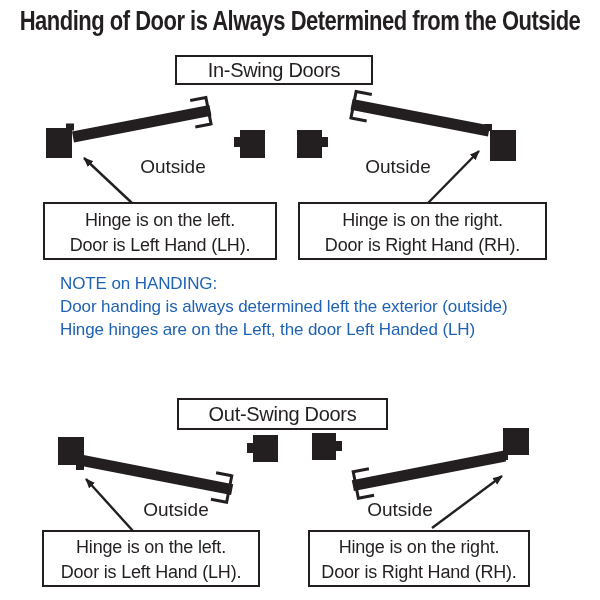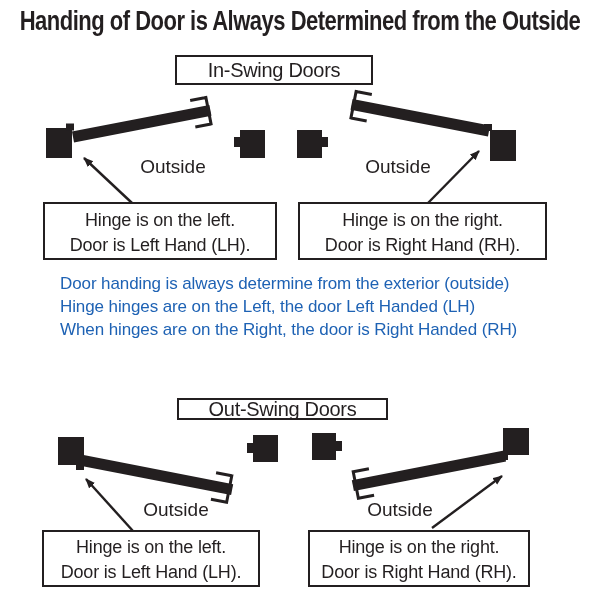--- a/index.html
+++ b/index.html
@@ -24,21 +24,21 @@
     white-space:nowrap;
   }
   .label-box{
     position:absolute;
     border:2px solid var(--ink,#231f20);
     display:flex;align-items:center;justify-content:center;
     font-size:20px;letter-spacing:-0.3px;
     background:#fff;box-sizing:border-box;
   }
   .label-box.in-swing{left:175px;top:55px;width:198px;height:30px;}
-  .label-box.out-swing{left:177px;top:398px;width:211px;height:22px;}
+  .label-box.out-swing{left:177px;top:398px;width:211px;height:32px;}
   .diagram-svg{position:absolute;left:0;display:block;color:var(--ink,#231f20);}
   .svg-top{top:85px;}
   .svg-bottom{top:420px;}
   .outside-text{
     font-family:"Liberation Sans",sans-serif;
     font-size:19px;fill:var(--ink,#231f20);
   }
   .caption-box{
     position:absolute;
     border:2px solid var(--ink,#231f20);
@@ -109,23 +109,23 @@
   <div class="caption-box tl">
     <div>Hinge is on the left.</div>
     <div>Door is Left Hand (LH).</div>
   </div>
   <div class="caption-box tr">
     <div>Hinge is on the right.</div>
     <div>Door is Right Hand (RH).</div>
   </div>
 
   <div class="note">
-    <div>Door handing is always determine from the exterior (outside)</div>
+    <div>NOTE on HANDING:</div>
+    <div>Door handing is always determined left the exterior (outside)</div>
     <div>Hinge hinges are on the Left, the door Left Handed (LH)</div>
-    <div>When hinges are on the Right, the door is Right Handed (RH)</div>
   </div>
 
   <div class="label-box out-swing">
     <span>Out-Swing Doors</span>
   </div>
 
   <svg class="diagram-svg svg-bottom" width="600" height="115" viewBox="0 420 600 115">
     <defs>
       <marker id="ah-bot" markerWidth="11" markerHeight="9" refX="9" refY="4" orient="auto" markerUnits="userSpaceOnUse">
         <path d="M0,0 L10,4 L0,8 Z" fill="currentColor"></path>

